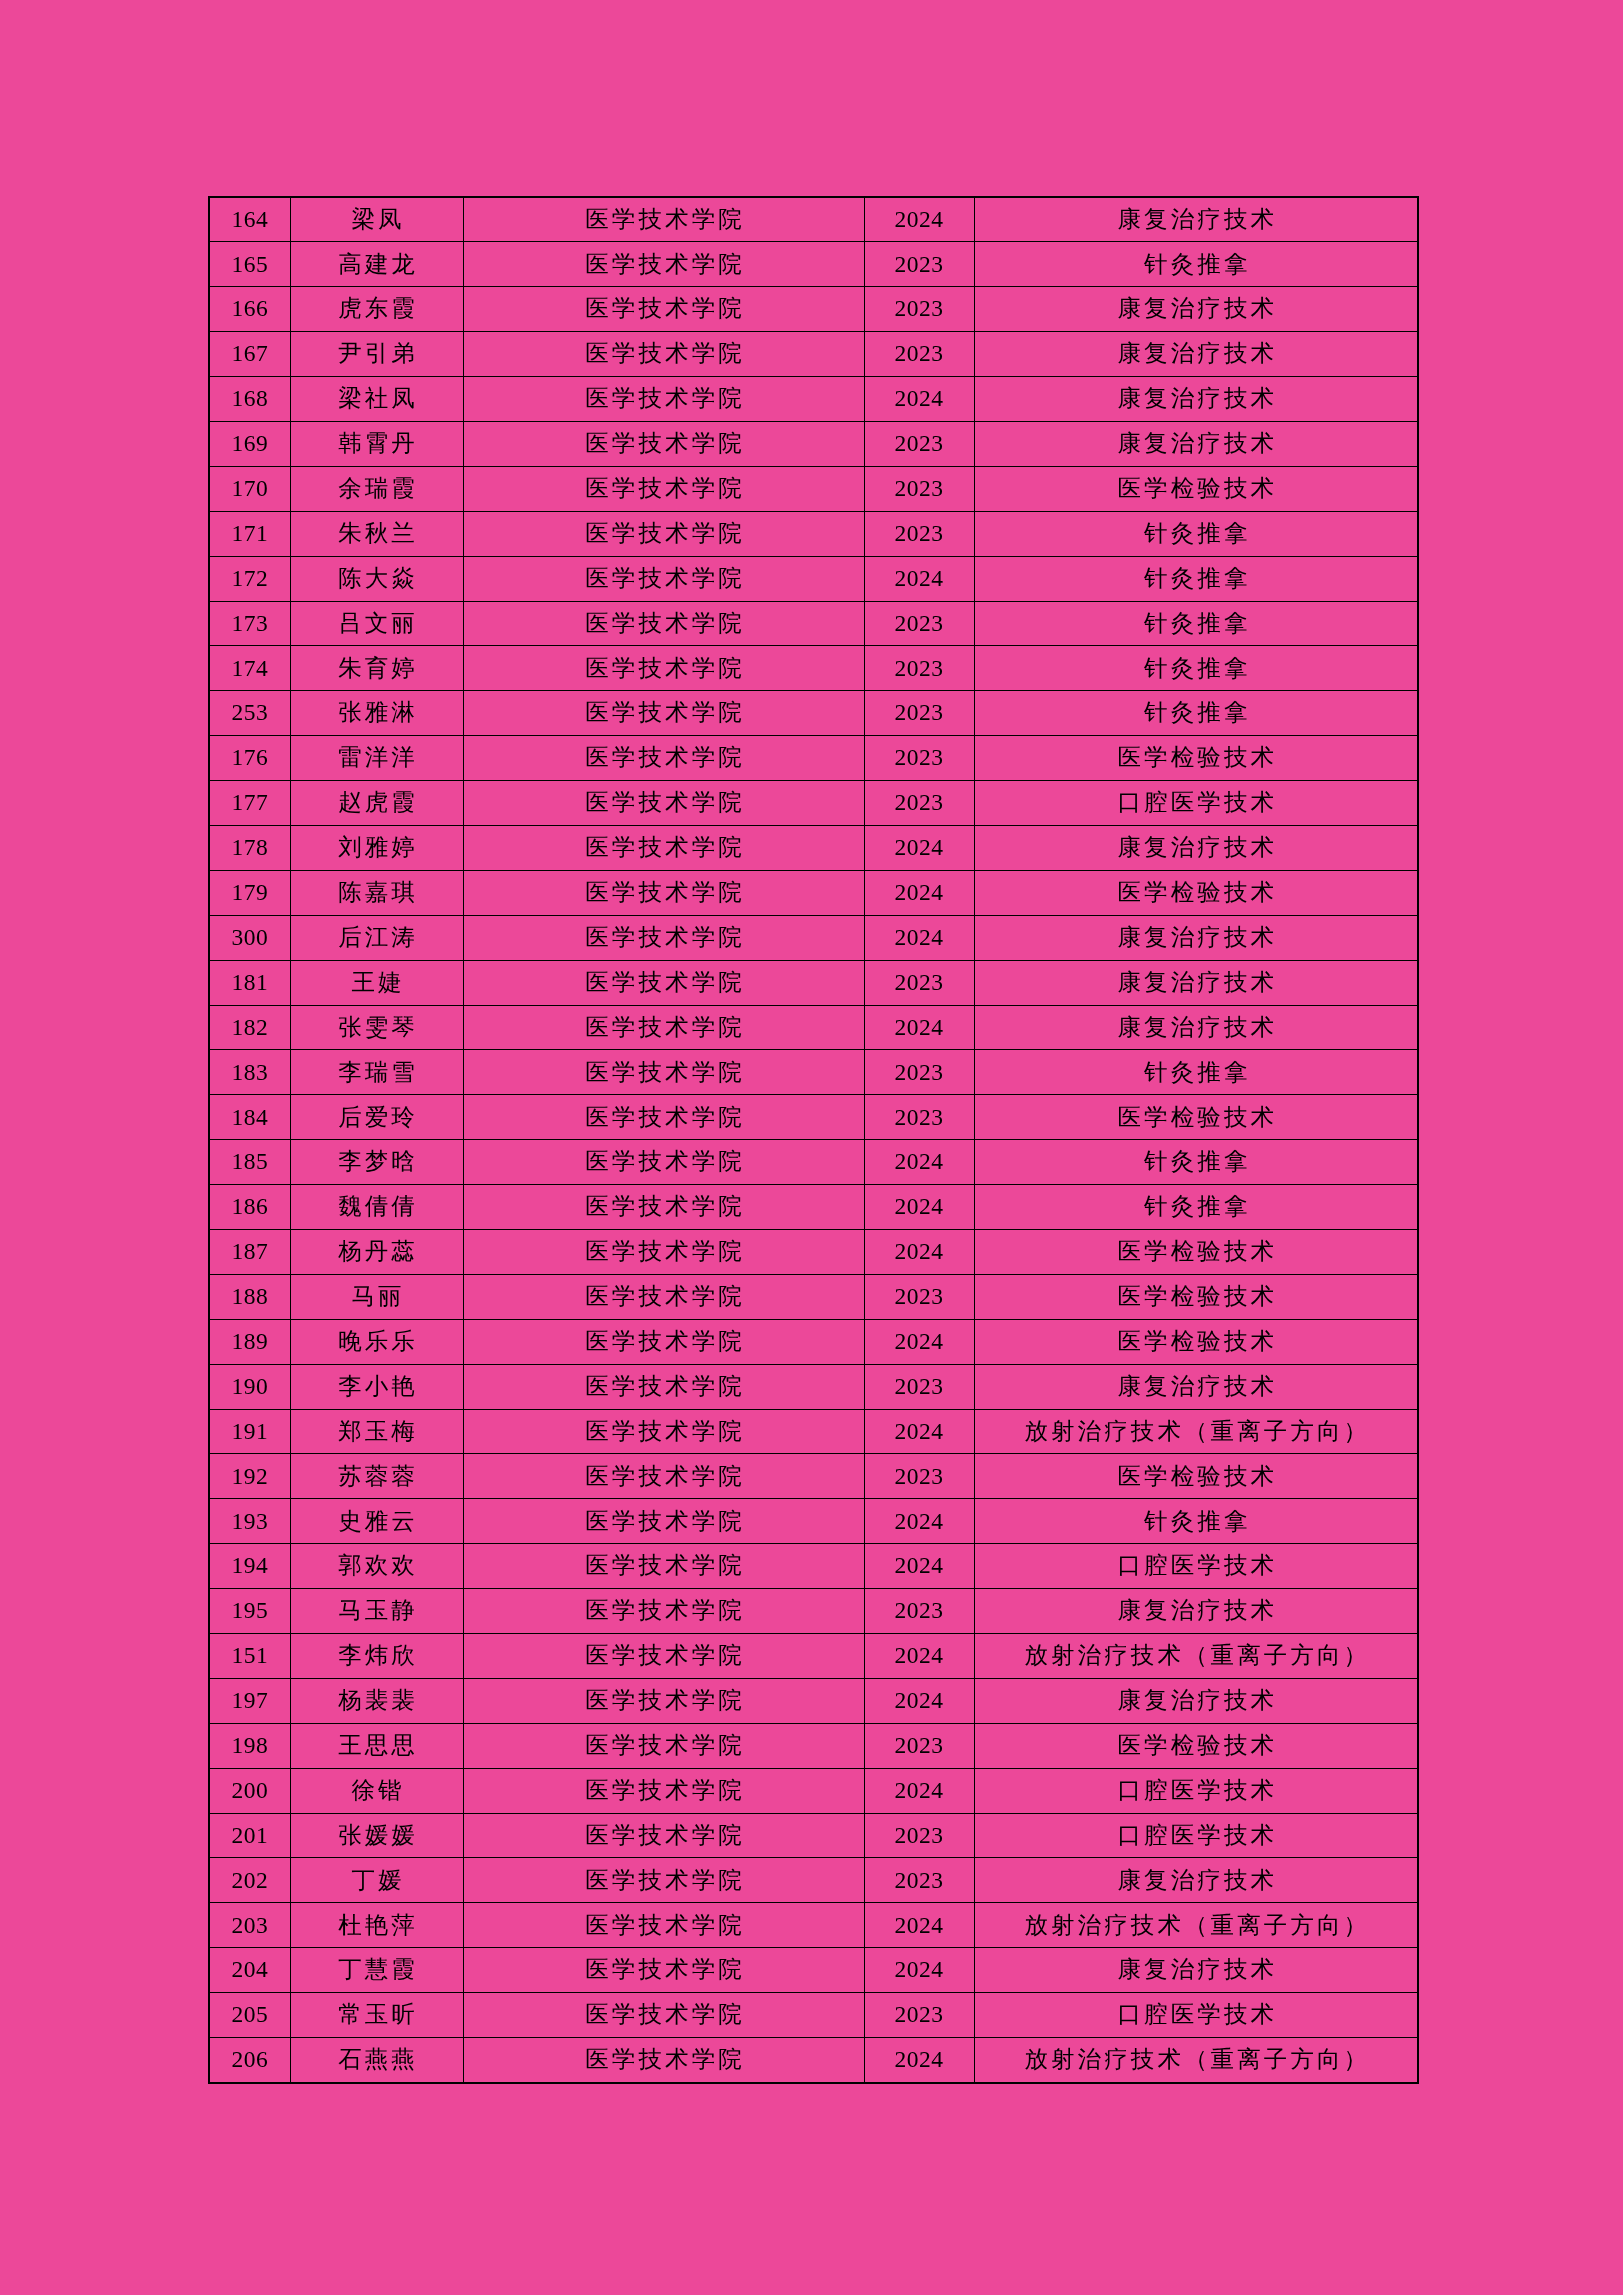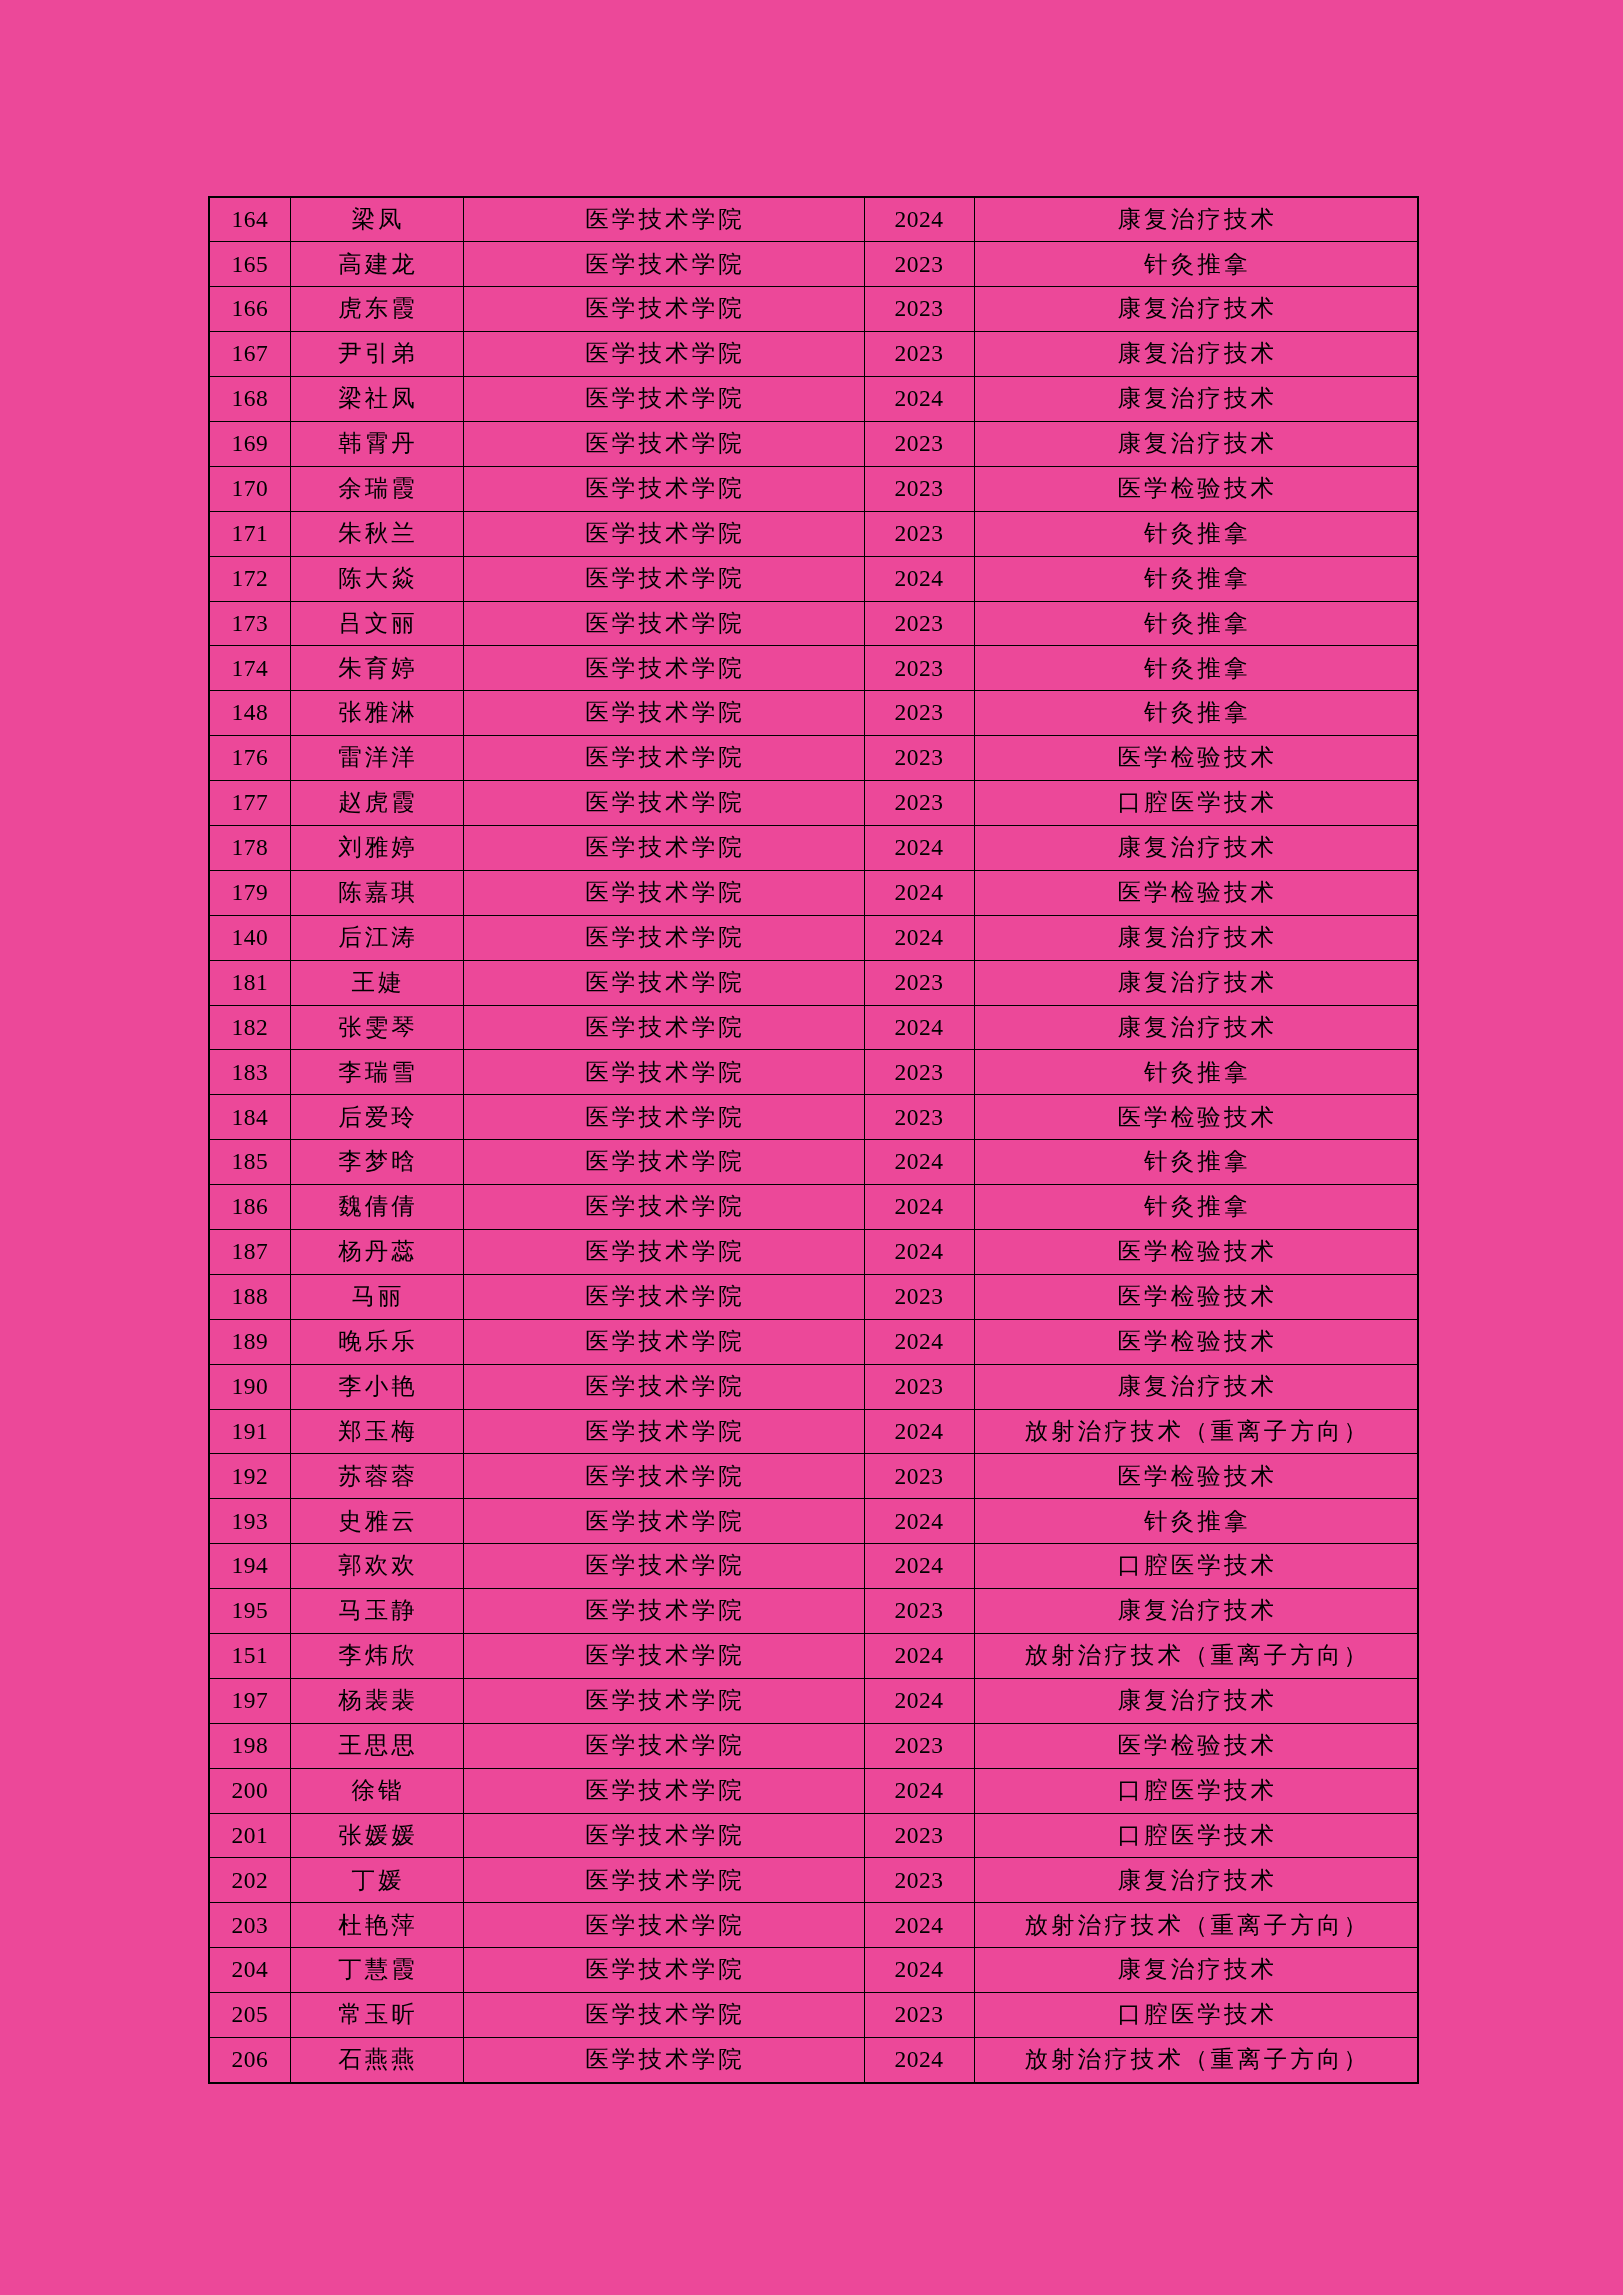--- a/index.html
+++ b/index.html
@@ -135,21 +135,21 @@
           <td class="zh">针灸推拿</td>
         </tr>
         <tr>
           <td class="num">174</td>
           <td class="zh">朱育婷</td>
           <td class="zh">医学技术学院</td>
           <td class="num">2023</td>
           <td class="zh">针灸推拿</td>
         </tr>
         <tr>
-          <td class="num">148</td>
+          <td class="num">253</td>
           <td class="zh">张雅淋</td>
           <td class="zh">医学技术学院</td>
           <td class="num">2023</td>
           <td class="zh">针灸推拿</td>
         </tr>
         <tr>
           <td class="num">176</td>
           <td class="zh">雷洋洋</td>
           <td class="zh">医学技术学院</td>
           <td class="num">2023</td>
@@ -170,21 +170,21 @@
           <td class="zh">康复治疗技术</td>
         </tr>
         <tr>
           <td class="num">179</td>
           <td class="zh">陈嘉琪</td>
           <td class="zh">医学技术学院</td>
           <td class="num">2024</td>
           <td class="zh">医学检验技术</td>
         </tr>
         <tr>
-          <td class="num">140</td>
+          <td class="num">300</td>
           <td class="zh">后江涛</td>
           <td class="zh">医学技术学院</td>
           <td class="num">2024</td>
           <td class="zh">康复治疗技术</td>
         </tr>
         <tr>
           <td class="num">181</td>
           <td class="zh">王婕</td>
           <td class="zh">医学技术学院</td>
           <td class="num">2023</td>

